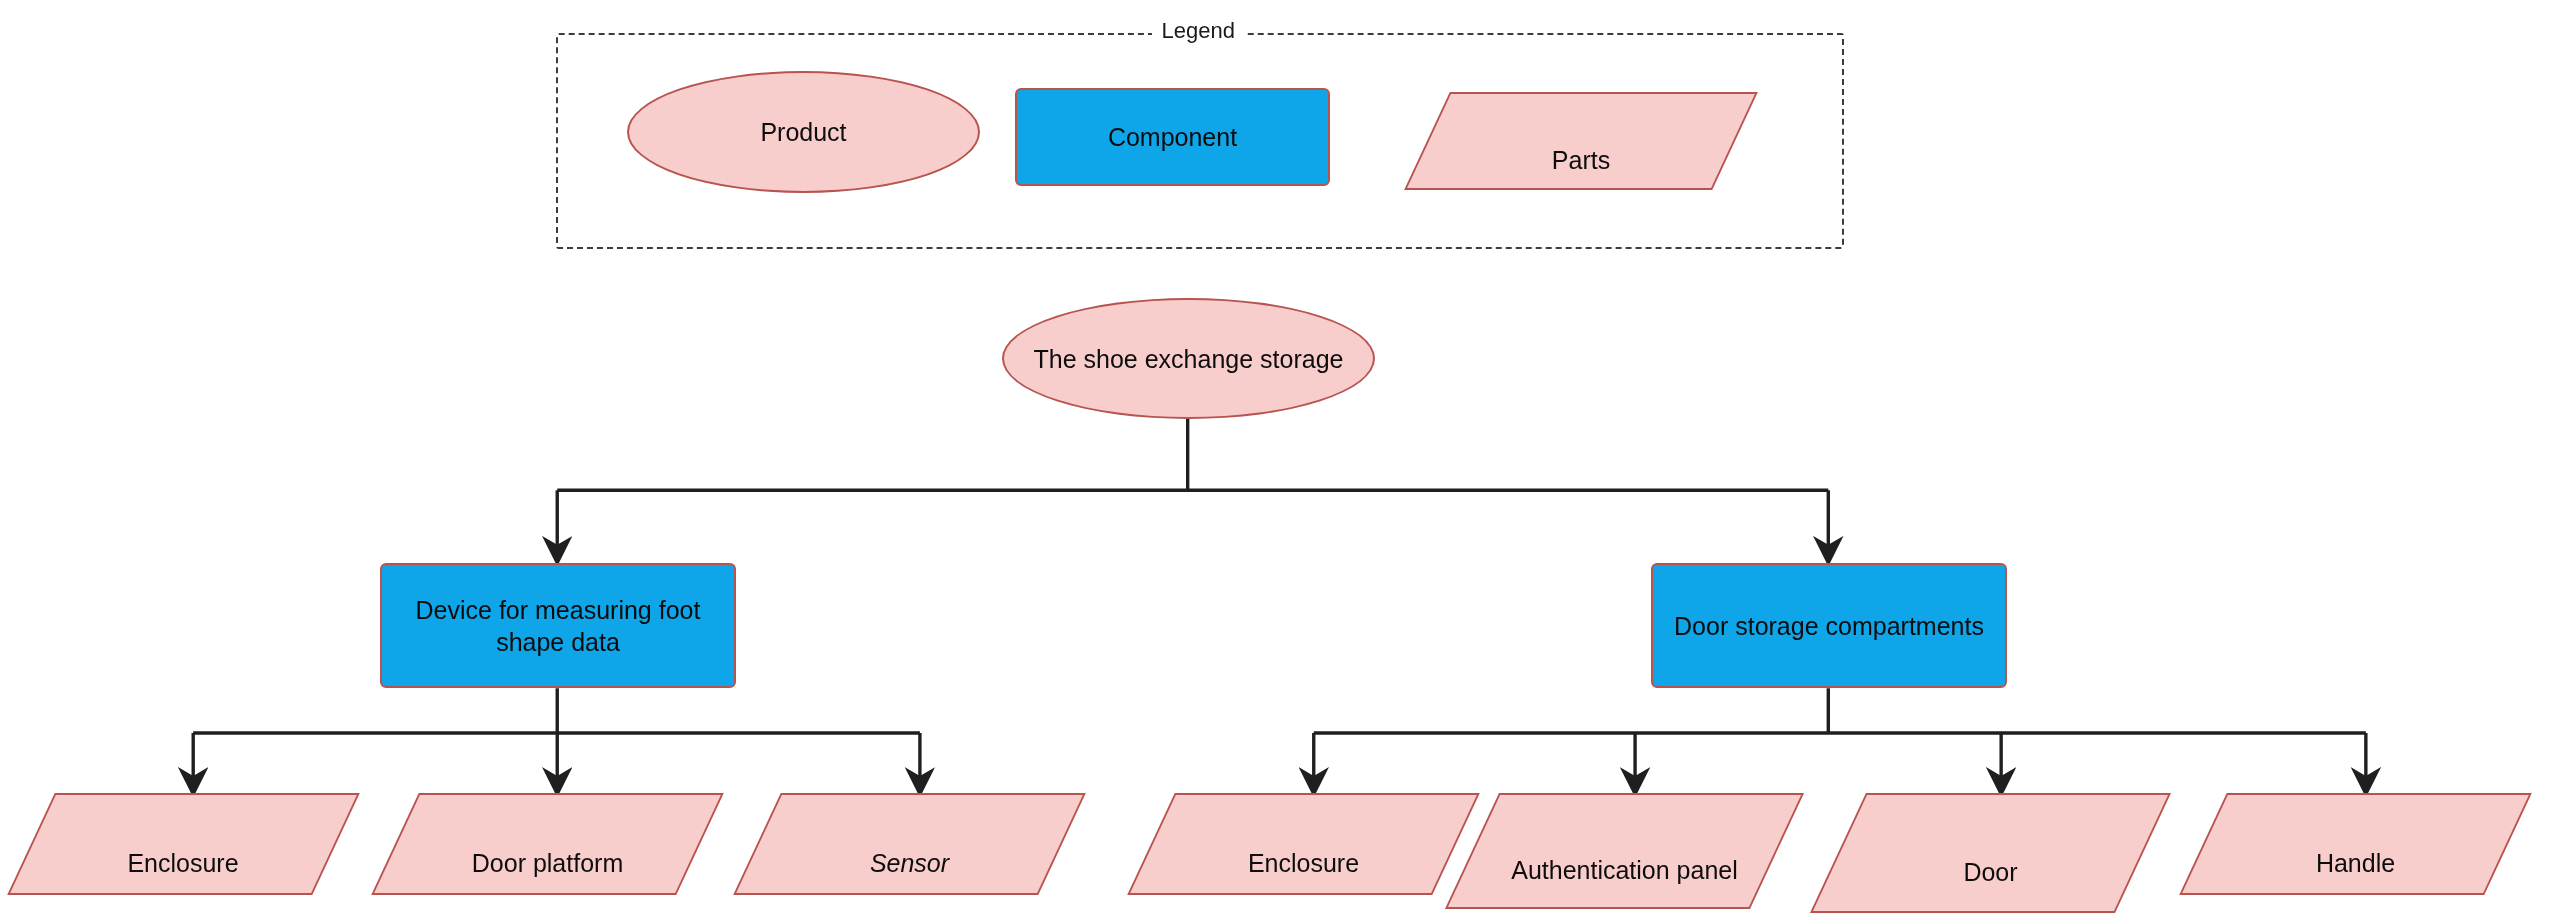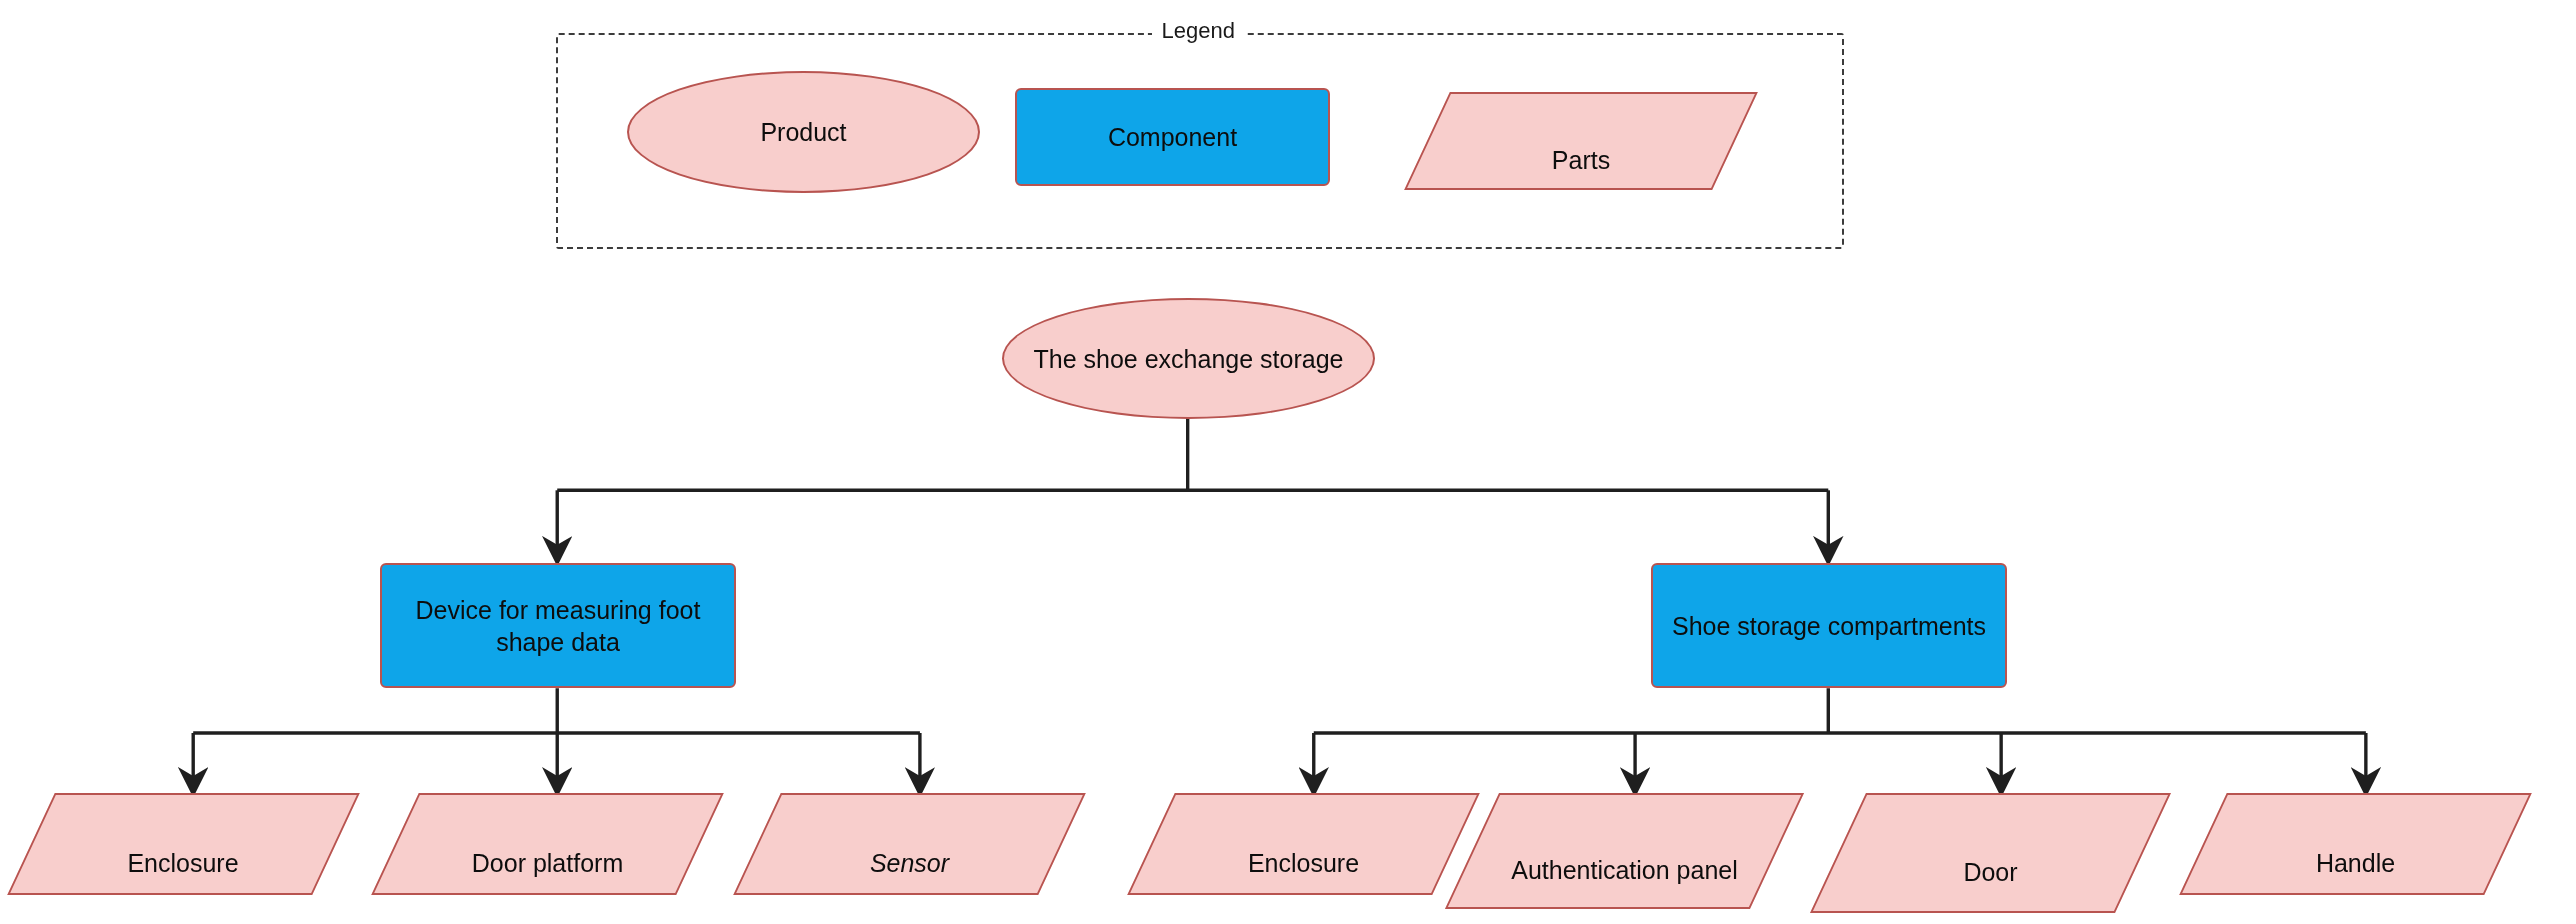--- a/index.html
+++ b/index.html
@@ -161,21 +161,21 @@
 
   <div class="node shape-box" style="left:380px; top:563px; width:356px; height:125px;">
     <span class="node-label">Device for measuring foot shape data</span>
   </div>
 
   <div class="node shape-ellipse" style="left:1002px; top:298px; width:373px; height:121px;">
     <span class="node-label">The shoe exchange storage</span>
   </div>
 
   <div class="node shape-box" style="left:1651px; top:563px; width:356px; height:125px;">
-    <span class="node-label">Shoe storage compartments</span>
+    <span class="node-label">Door storage compartments</span>
   </div>
 
   <div class="node shape-para" style="left:30.5px; top:793px; width:305px; height:102px;">
     <span class="para-bg"></span>
     <span class="para-label">Enclosure</span>
   </div>
 
   <div class="node shape-para" style="left:395px; top:793px; width:305px; height:102px;">
     <span class="para-bg"></span>
     <span class="para-label">Door platform</span>

